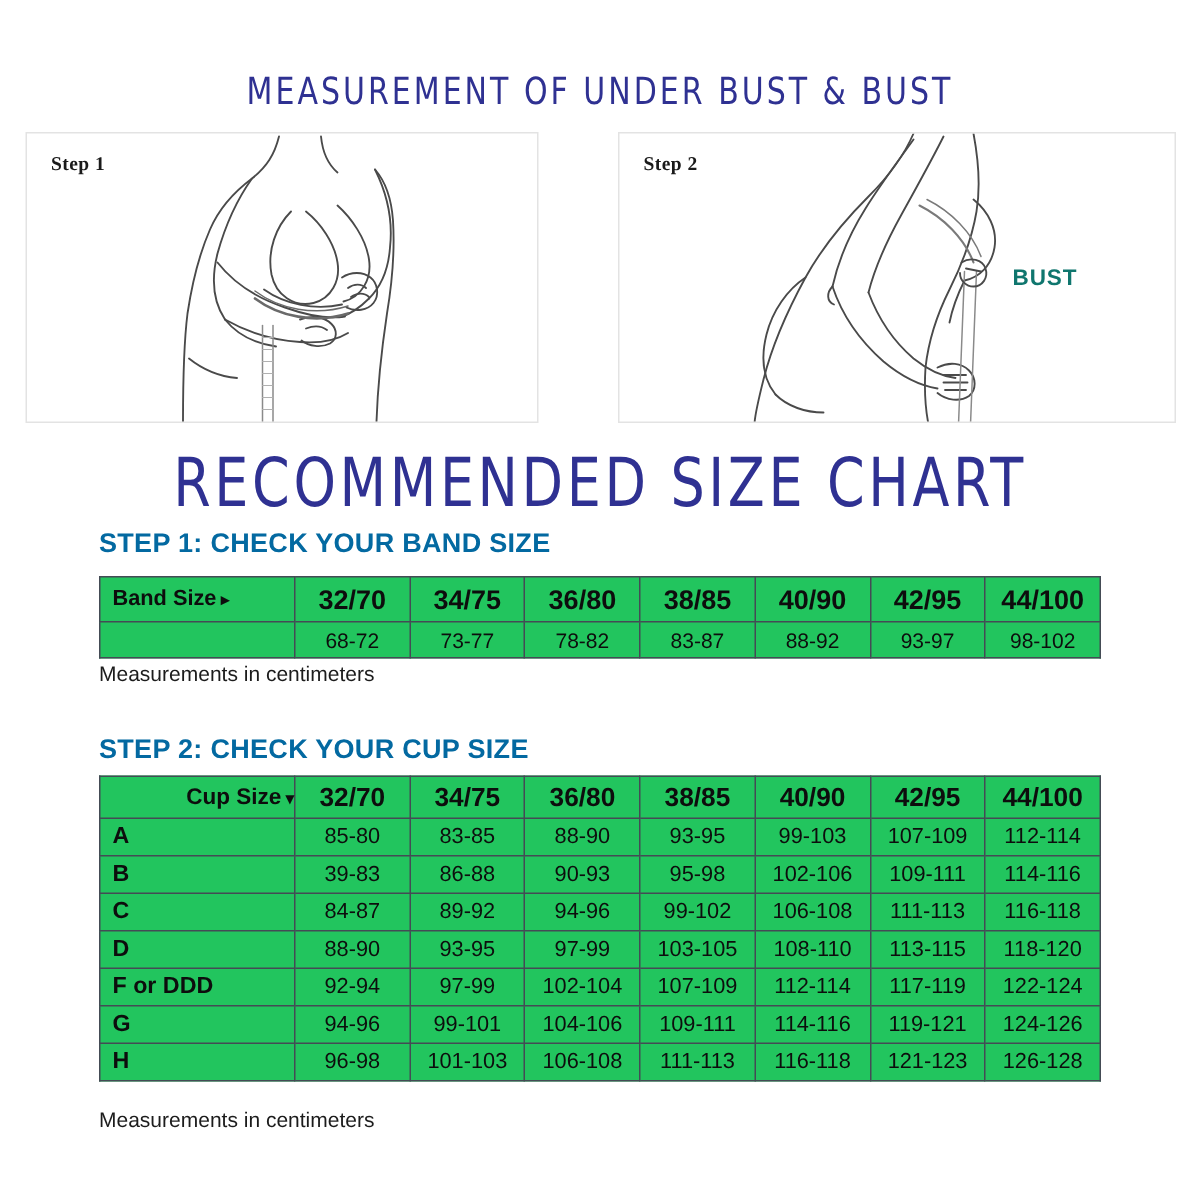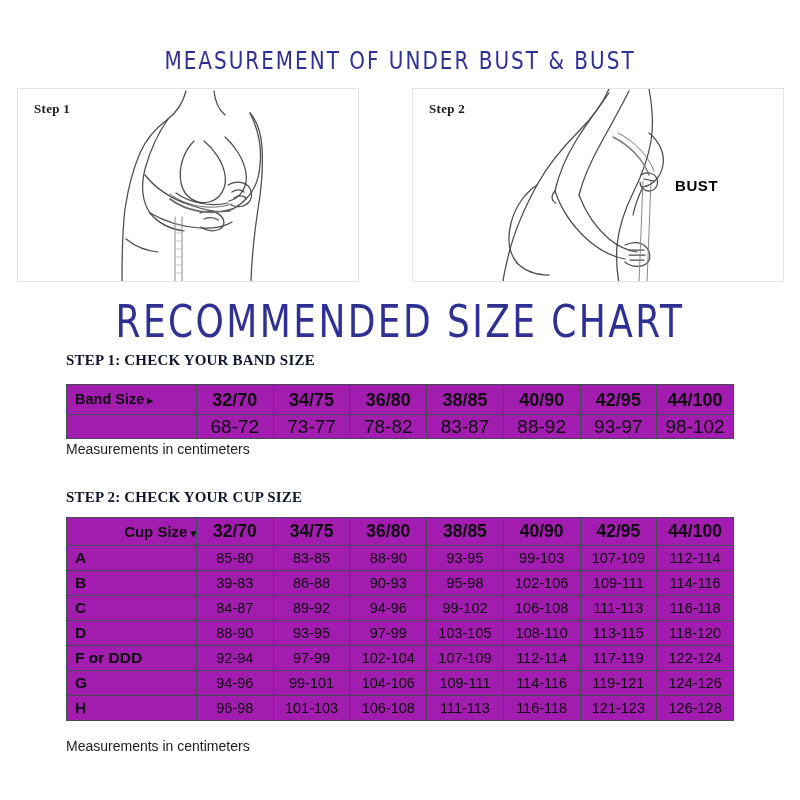--- a/index.html
+++ b/index.html
@@ -58,68 +58,68 @@
     font-size: 13px;
     font-weight: 700;
     color: #1a1a1a;
     letter-spacing: 0.3px;
   }
   .panel-callout {
     position: absolute;
     font-family: "Liberation Sans", sans-serif;
     font-size: 15px;
     font-weight: 600;
-    color: #000000;
+    color: #0f766e;
     letter-spacing: 0.6px;
     white-space: nowrap;
   }
   #callout-2 { left: 262px; top: 88px; }
   .panel svg { position: absolute; left: 0; top: 0; }
 
   
   .step-heading {
     position: absolute;
     left: 66px;
-    color: #0f172a;
-    font-family: Liberation Serif, serif;
-    font-weight: 700;
-    font-size: 15px;
+    color: #0369a1;
+    font-family: Liberation Sans, sans-serif;
+    font-weight: 700;
+    font-size: 18px;
     letter-spacing: 0.2px;
     white-space: nowrap;
   }
   #step1-heading { top: 352px; }
   #step2-heading { top: 489px; }
 
   
   table.size-table {
     position: absolute;
     border-collapse: collapse;
     table-layout: fixed;
-    background: #a21caf;
+    background: #22c55e;
     font-family: "Liberation Sans", sans-serif;
   }
   table.size-table td, table.size-table th {
     border: 1px solid #444b55;
     text-align: center;
     color: #0d0d0d;
     padding: 0;
     line-height: 1;
   }
   table.size-table th { font-weight: 700; }
 
   
   #band-table { left: 66px; top: 384px; width: 668px; }
   #band-table .rowlabel {
     text-align: left;
     padding-left: 8px;
     font-size: 14.5px;
     font-weight: 700;
   }
   #band-table th.colhead { font-size: 18px; height: 30px; }
-  #band-table td.val { font-size: 19px; height: 24px; text-align: center; }
+  #band-table td.val { font-size: 14px; height: 24px; text-align: center; }
 
   
   #cup-table { left: 66px; top: 517px; width: 668px; }
   #cup-table .rowlabel {
     text-align: right;
     padding-left: 12px;
     font-size: 15px;
     font-weight: 700;
     margin-left: 40px;
   }

